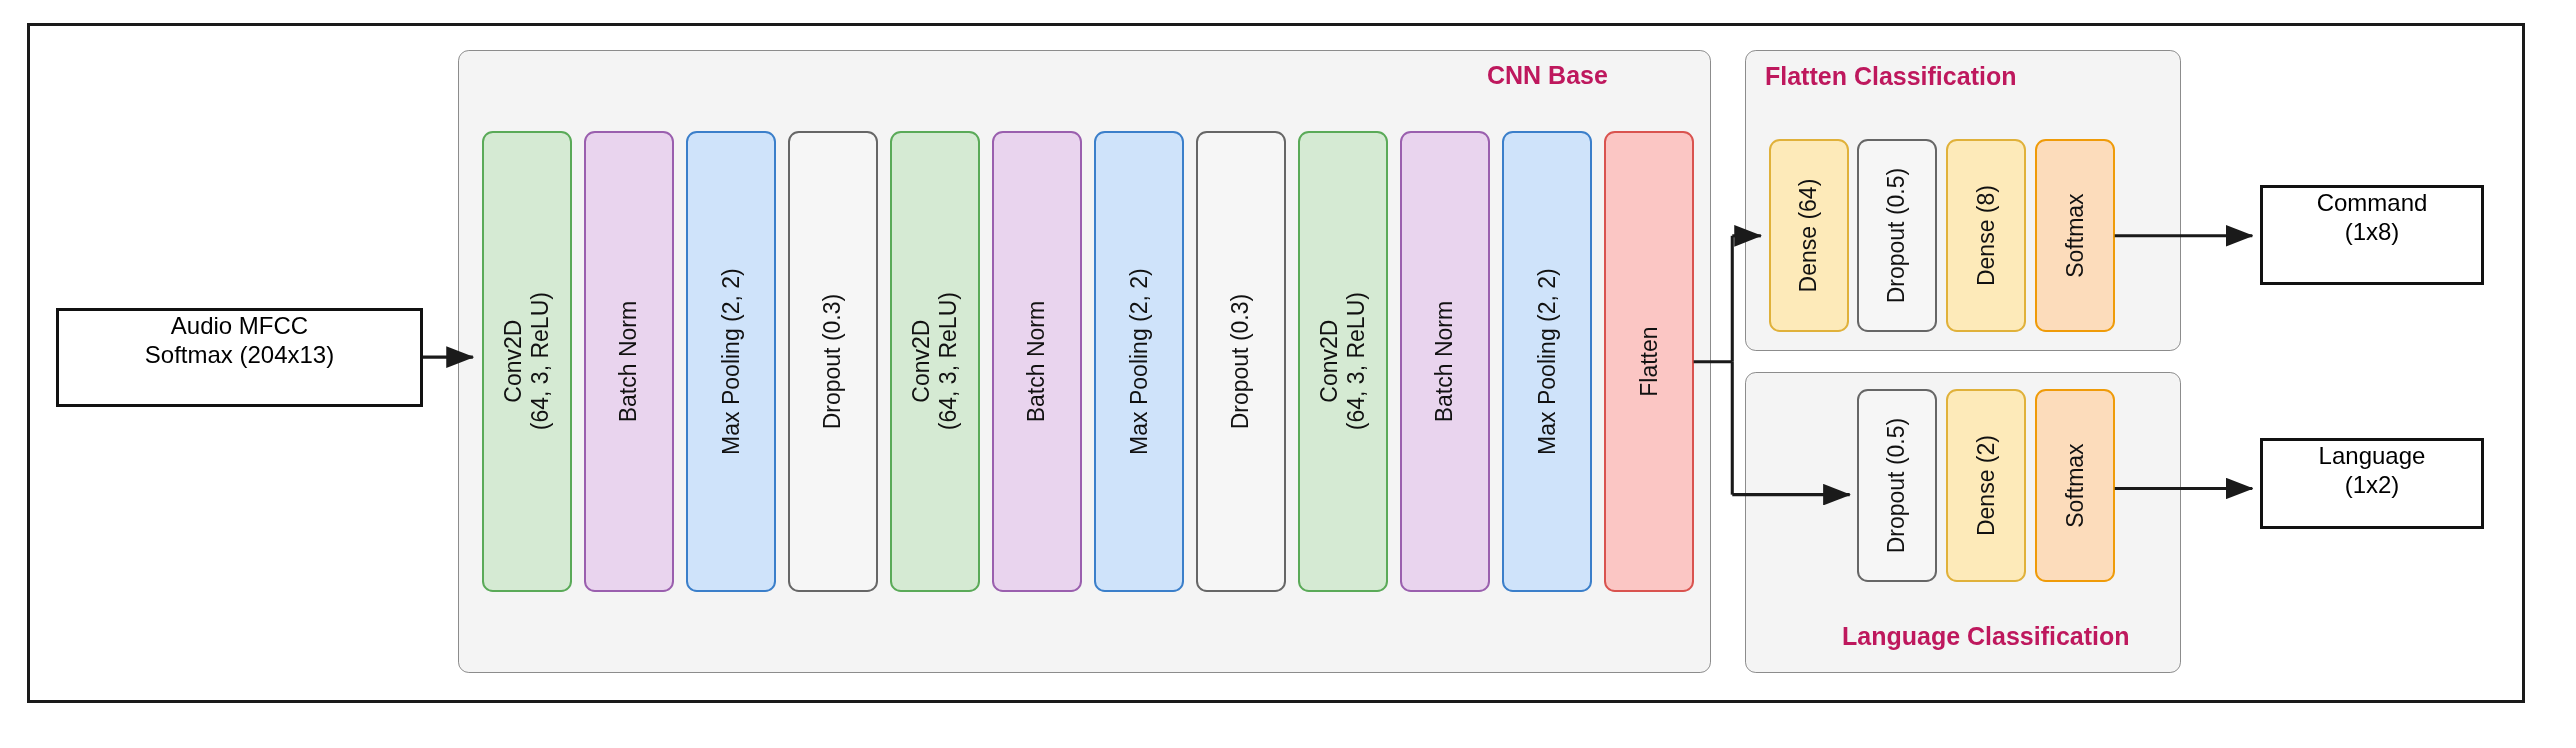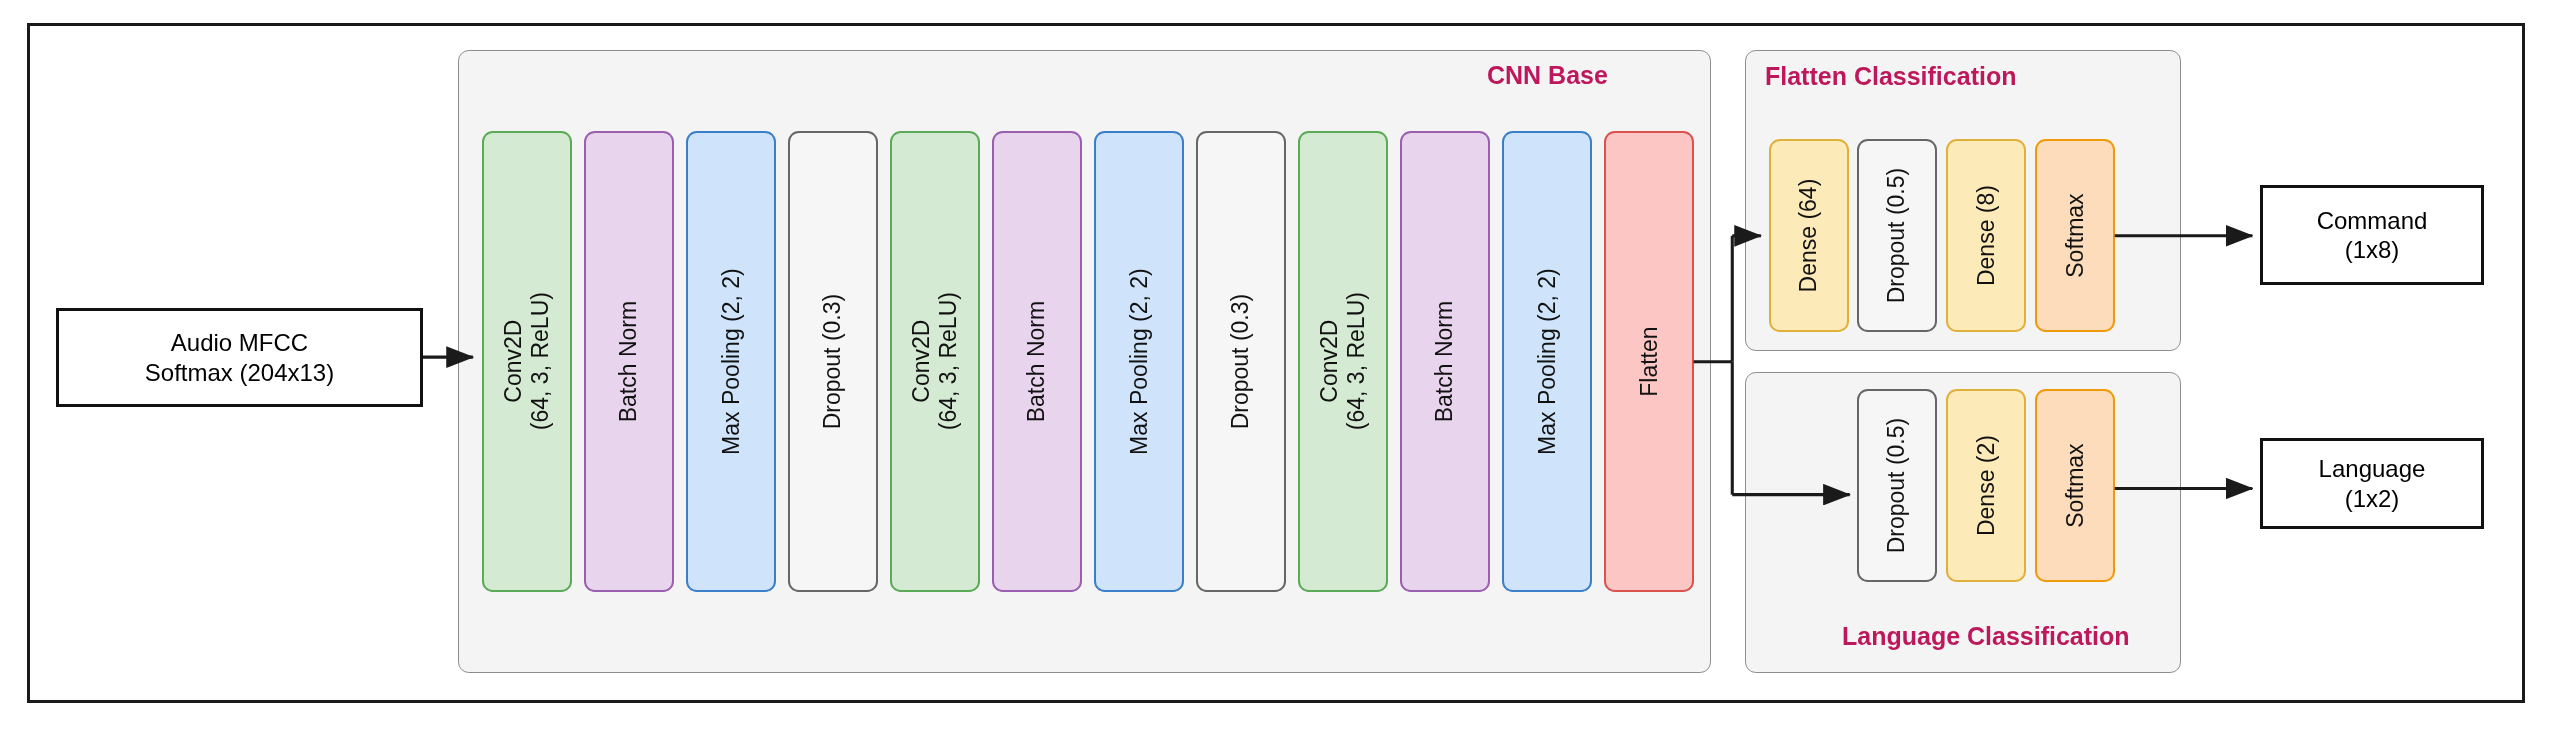--- a/index.html
+++ b/index.html
@@ -33,21 +33,20 @@
 
   
   .rect-node {
     position: absolute;
     border: 3.1px solid #111111;
     background: #ffffff;
     box-sizing: border-box;
     display: flex;
     flex-direction: column;
     align-items: center;
-    justify-content: center;
     text-align: center;
     font-size: 24px;
     line-height: 1.22;
     color: #000000;
   }
   .rect-node .ln { display: block; white-space: nowrap; }
 
   
   .group-box {
     position: absolute;

